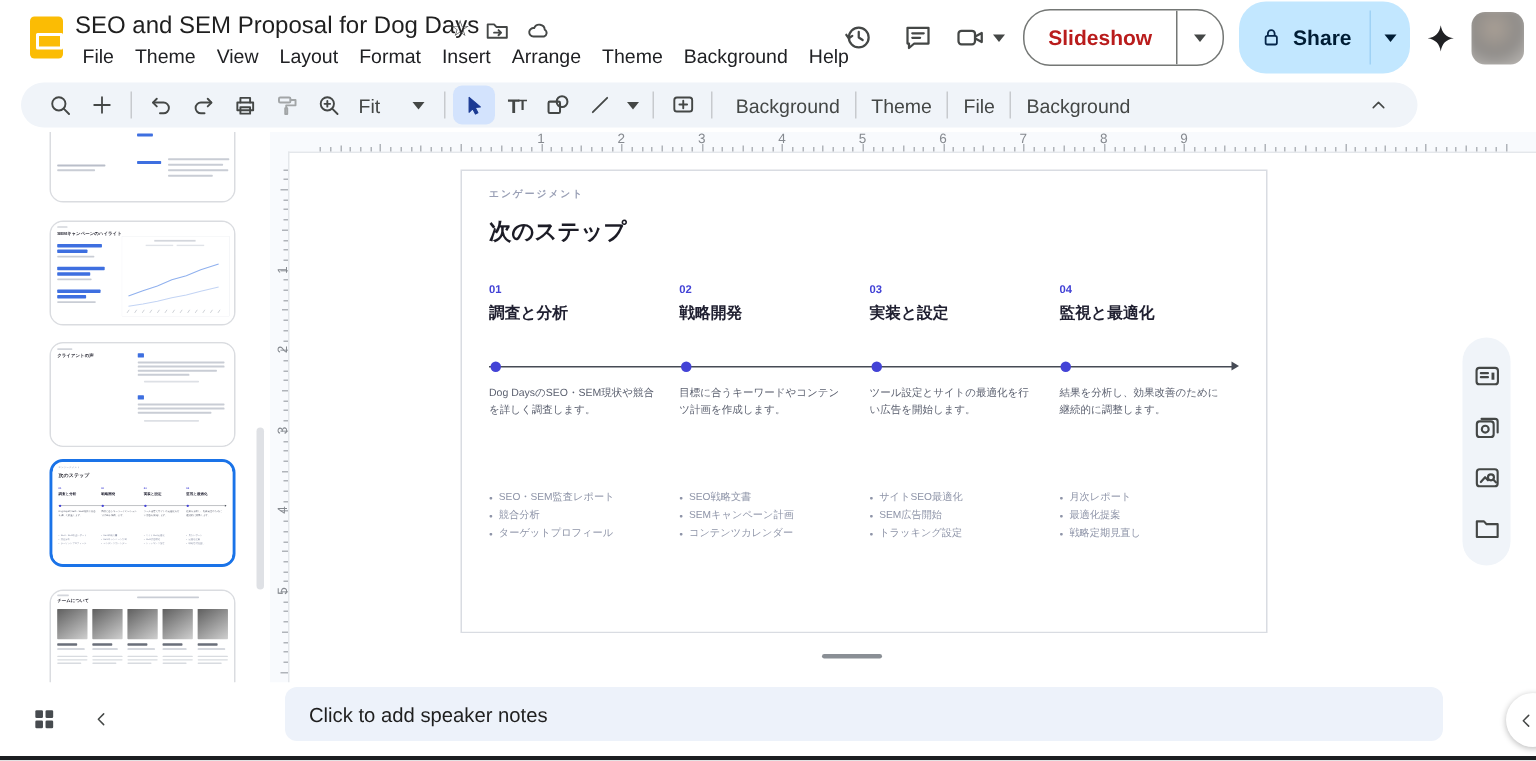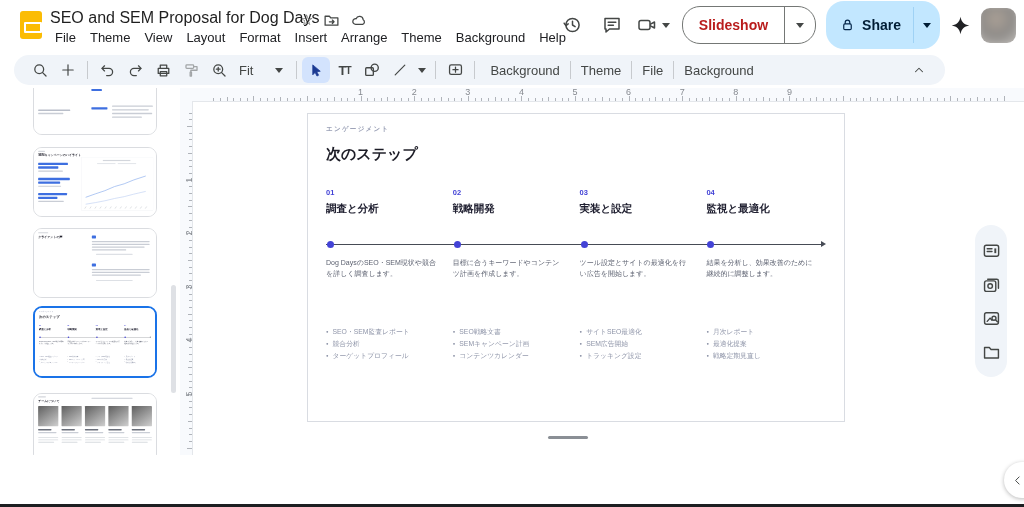--- a/index.html
+++ b/index.html
@@ -803,20 +803,40 @@
           </svg>
       </span>
       <span>
         <svg width="19" height="19" viewBox="0 0 20 20">
             <path class="ic" d="M2.7 4.8h5l1.8 2h7.8v9H2.7z"></path>
           </svg>
       </span>
     </div>
   </div>
 
+  <div class="notes-bar">
+    <span class="grid-btn">
+      <svg width="17" height="17" viewBox="0 0 20 20">
+          <g fill="#474b4f">
+            <rect x="3" y="3" width="6" height="6" rx="1"></rect>
+            <rect x="11" y="3" width="6" height="6" rx="1"></rect>
+            <rect x="3" y="11" width="6" height="6" rx="1"></rect>
+            <rect x="11" y="11" width="6" height="6" rx="1"></rect>
+          </g>
+        </svg>
+    </span>
+    <span class="collapse-film">
+      <svg width="13" height="13" viewBox="0 0 20 20">
+          <path class="ic" d="m12.5 4.5-5.5 5.5 5.5 5.5"></path>
+        </svg>
+    </span>
+    <div class="notes-pill">
+      <span class="notes-text">Click to add speaker notes</span>
+    </div>
+  </div>
 
   <div class="edge-btn">
     <svg width="13" height="13" viewBox="0 0 20 20">
         <path class="ic" d="m12.5 4.5-5.5 5.5 5.5 5.5"></path>
       </svg>
   </div>
 
   <div class="bottom-line"></div>
 </div>
 

